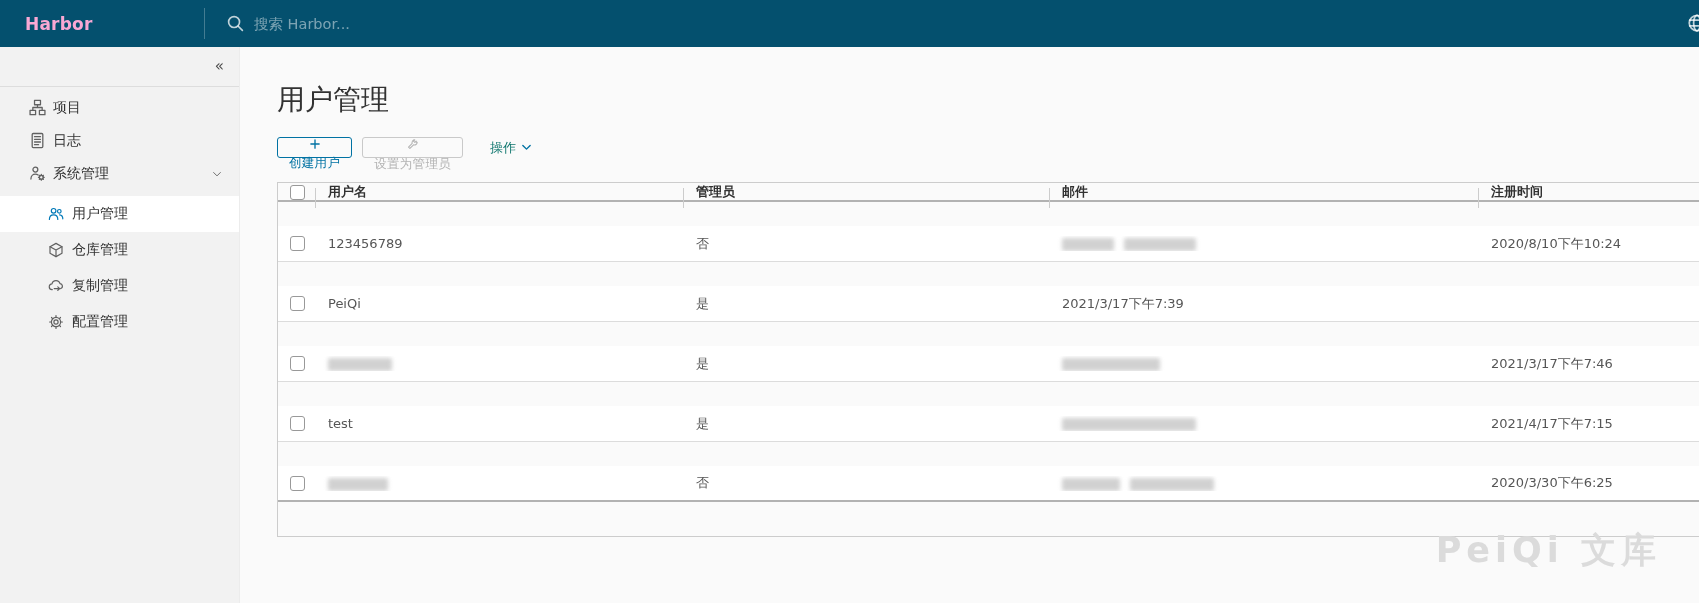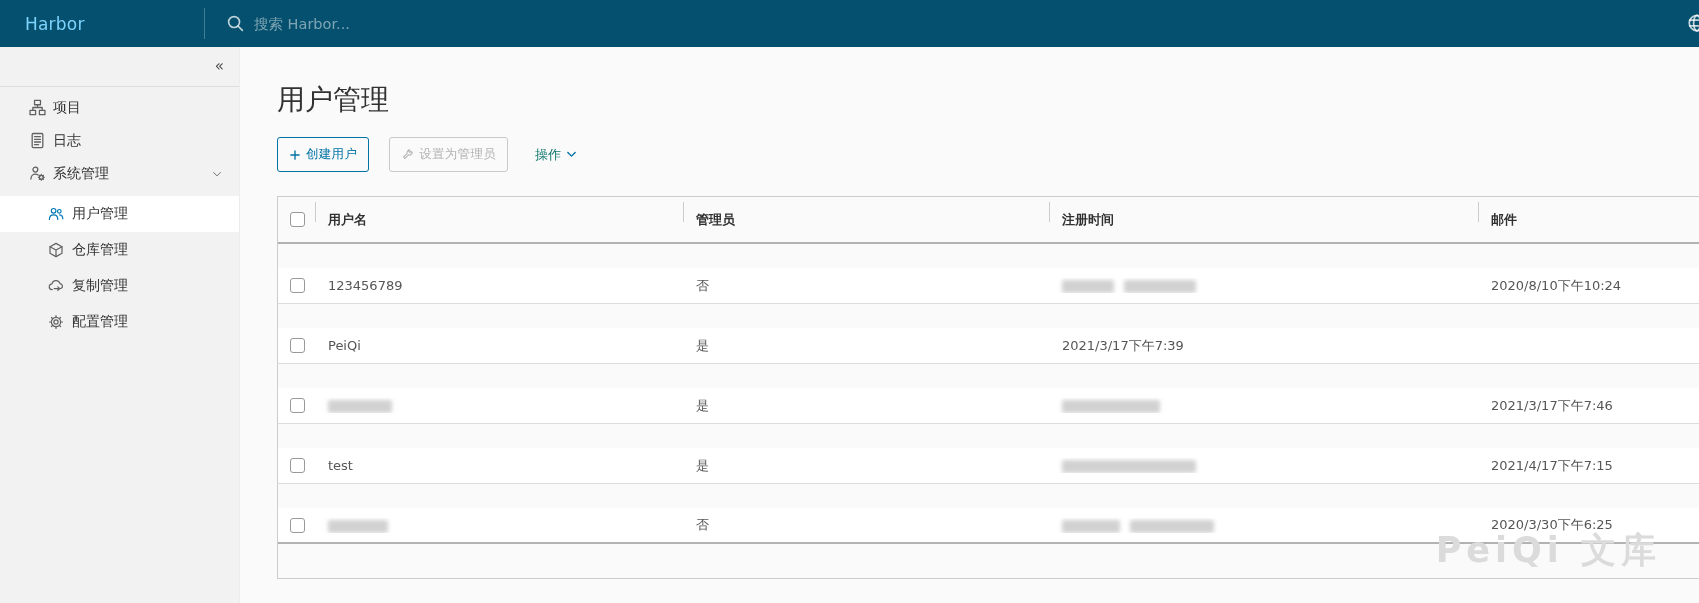--- a/index.html
+++ b/index.html
@@ -2,21 +2,21 @@
 <html><head>
 <meta charset="utf-8">
 <style>
   * { margin:0; padding:0; box-sizing:border-box; }
   html,body { width:1699px; height:603px; overflow:hidden;
     font-family:"DejaVu Sans","Liberation Sans",sans-serif; background:#fafafa; }
 
   
   .navbar { position:absolute; left:0; top:0; width:1699px; height:47px;
     background:#04506e; display:flex; align-items:center; z-index:10; }
-  .brand { margin-left:25px; color:#7dd3fc; font-size:17px; font-weight:400; letter-spacing:.2px; cursor:pointer; }
+  .brand { margin-left:25px; color:#f9a8d4; font-size:17px; font-weight:700; letter-spacing:.2px; cursor:pointer; }
   .nav-divider { position:absolute; left:204px; top:8px; width:1px; height:31px; background:rgba(255,255,255,.25); }
   .search-wrap { position:absolute; left:226px; top:0; height:47px; display:flex; align-items:center; gap:9px; }
   .search-wrap svg { flex:0 0 auto; }
   .search-input { background:transparent; border:none; outline:none; color:#fff; font-size:14.5px; width:330px;
     font-family:inherit; }
   .search-input::placeholder { color:rgba(255,255,255,.48); }
   .globe-btn { position:absolute; right:-8px; top:13px; cursor:pointer; }
 
   
   .sidebar { position:absolute; left:0; top:47px; width:240px; height:556px;
@@ -31,32 +31,32 @@
   .nav-caret { margin-left:auto; margin-right:16px; }
   .subnav { margin-top:6px; }
   .sub-item { height:36px; display:flex; align-items:center; padding-left:48px; gap:8px;
     font-size:14px; color:#333333; cursor:pointer; }
   .sub-item.active { background:#ffffff; }
 
   
   .main { position:absolute; left:240px; top:47px; width:1459px; height:556px; }
   .page-title { margin:38px 0 0 37px; font-size:28px; font-weight:400; color:#323232; line-height:1.05; }
   .toolbar { margin:23px 0 0 37px; display:flex; align-items:center; }
-  .btn { height:35px; display:inline-flex; align-items:center; gap:5px; padding:0 11px;
+  .btn { height:21px; display:inline-flex; align-items:center; gap:5px; padding:0 11px;
     border:1px solid #0072a3; border-radius:3px; background:transparent; color:#0072a3;
-    font-size:12.5px; font-weight:500; font-family:inherit; cursor:pointer; letter-spacing:.3px; }
+    font-size:12.5px; font-weight:500; font-family:inherit; cursor:pointer; letter-spacing:.3px;flex-direction:column; }
   .btn.disabled { border-color:#c9c9c9; color:#b3b3b3; cursor:default; }
-  .btn + .btn { margin-left:20px; }
+  .btn + .btn { margin-left:10px; }
   .actions-dd { margin-left:27px; display:inline-flex; align-items:center; gap:4px;
     color:#0f766e; font-size:13px; font-weight:500; cursor:pointer; }
 
   
   .datagrid { margin:24px 0 0 37px; width:1422px; border-left:1px solid #cccccc; }
   .dg-grid { display:grid; grid-template-columns:37px 368px 366px 429px 1fr; align-items:center; }
-  .dg-header { height:48px; background:#fafafa; border-top:1px solid #cccccc; border-bottom:2px solid #b2b2b2; }
+  .dg-header { height:20px; background:#fafafa; border-top:1px solid #cccccc; border-bottom:2px solid #b2b2b2; }
   .hcell { position:relative; font-size:13px; font-weight:600; color:#313131; padding-left:13px;
     height:100%; display:flex; align-items:center; }
   .hcell.sep::before { content:""; position:absolute; left:0; top:5px; width:1px; height:20px; background:#cccccc; }
   .dg-row { height:36px; background:#ffffff; border-bottom:1px solid #dcdcdc;margin-top:24px; }
   .dg-row:last-of-type { border-bottom:2px solid #b2b2b2; }
   .cell { font-size:13px; color:#565656; padding-left:13px; white-space:nowrap; overflow:hidden; }
   .cb-cell { padding-left:12px; display:flex; align-items:center; }
   .checkbox { width:15px; height:15px; border:1px solid #999999; border-radius:3px; background:#ffffff; cursor:pointer; }
   .dg-footer { height:35px; background:#fafafa; border-bottom:1px solid #cccccc; }
   .redact { display:inline-block; height:13px; background:#c6c6c6; border-radius:2px;
@@ -213,22 +213,22 @@
     </div>
   </div>
 
   <div class="datagrid">
     <div class="dg-grid dg-header">
       <div class="cb-cell">
           <span class="checkbox"></span>
         </div>
       <div class="hcell sep">用户名</div>
       <div class="hcell sep">管理员</div>
+      <div class="hcell sep">邮件</div>
       <div class="hcell sep">注册时间</div>
-      <div class="hcell sep">邮件</div>
     </div>
     <div id="rows">
   <div class="dg-grid dg-row">
     <div class="cb-cell">
             <span class="checkbox"></span>
           </div>
     <div class="cell c-user">123456789</div>
     <div class="cell c-admin">否</div>
     <div class="cell c-email"><span class="redact" style="width: 52px;"></span><span class="redact" style="width: 72px;"></span></div>
     <div class="cell c-time">2020/8/10下午10:24</div>

